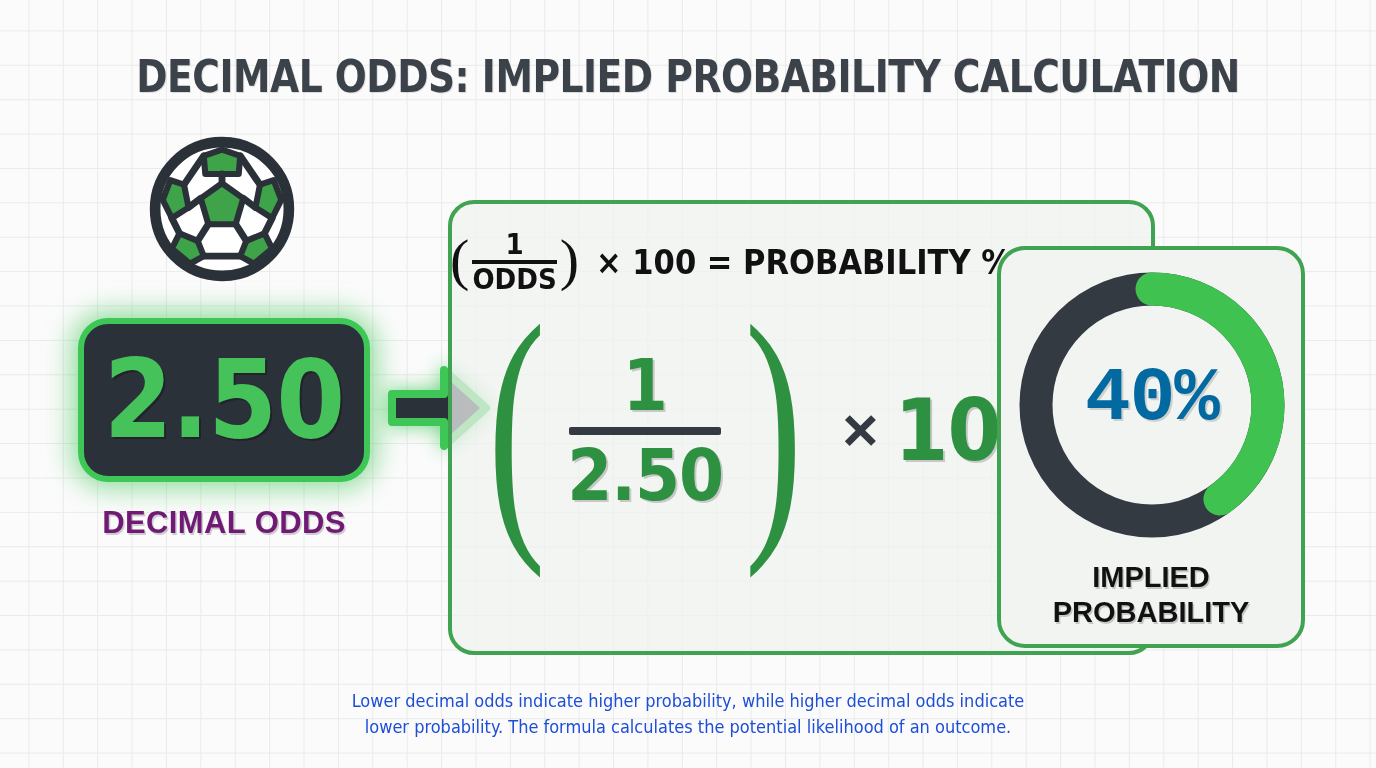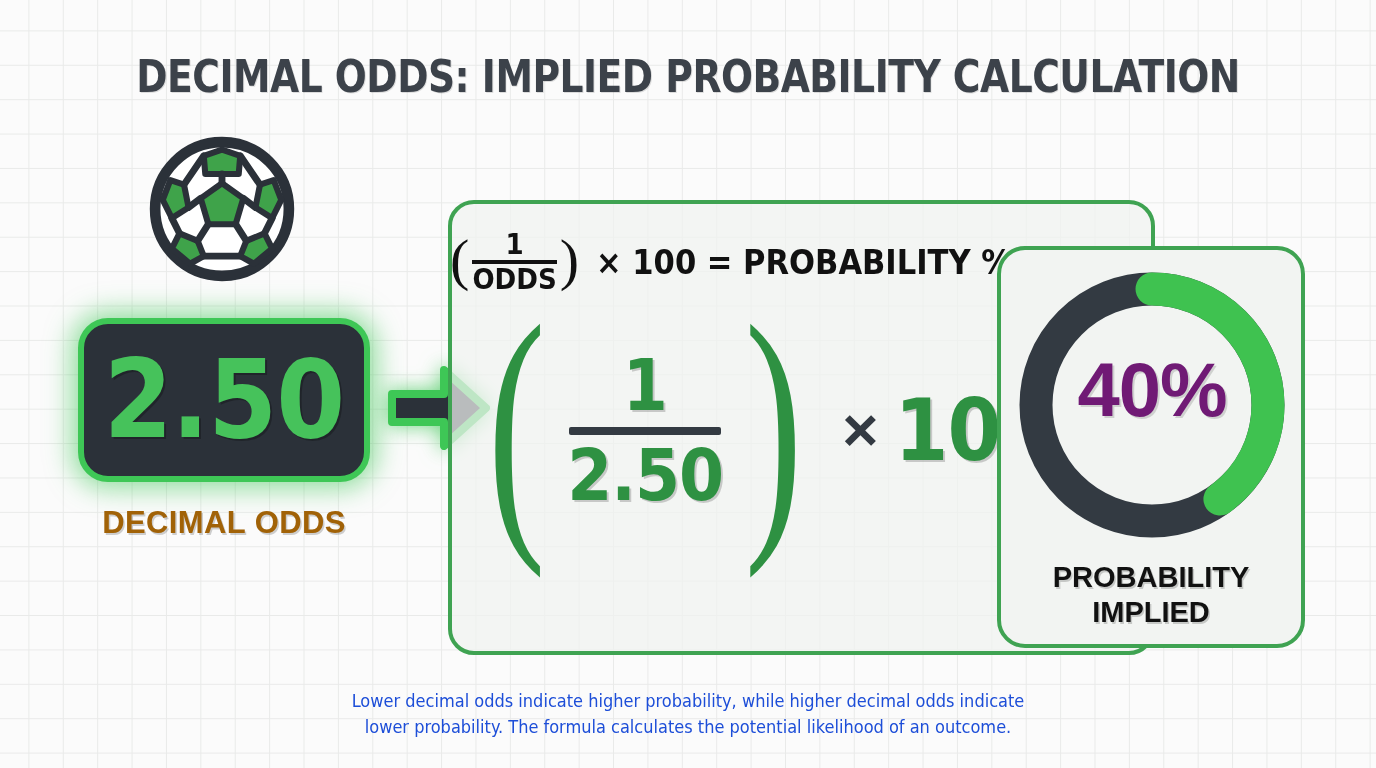--- a/index.html
+++ b/index.html
@@ -49,21 +49,21 @@
   }
   #odds-value{
     font-family:"Liberation Sans Narrow","DejaVu Sans Condensed","Liberation Sans",sans-serif;
     font-weight:bold;font-size:108px;color:#46c25b;
     letter-spacing:-1px;line-height:1;
     transform:scaleX(1.02);
     text-shadow:2px 2px 0 rgba(0,0,0,.25);
   }
   #odds-label{
     position:absolute;left:78px;top:505px;width:292px;text-align:center;
-    font-weight:bold;font-size:31px;color:#a16207;letter-spacing:.4px;
+    font-weight:bold;font-size:31px;color:#701a75;letter-spacing:.4px;
     text-shadow:1.5px 1.5px 0 rgba(0,0,0,.18);
   }
 
   
   #arrow{position:absolute;left:386px;top:358px;width:106px;height:100px;
     filter:drop-shadow(0 0 10px rgba(62,199,86,.75));}
 
   
   #formula-panel{
     position:absolute;left:448px;top:200px;width:707px;height:455px;
@@ -117,24 +117,24 @@
   
   #result-card{
     position:absolute;left:997px;top:246px;width:308px;height:402px;
     border:4px solid #3fa352;
     border-radius:28px;
     background:#f2f4f2;
     box-sizing:border-box;
   }
   #donut{position:absolute;left:1019px;top:272px;width:266px;height:266px;}
   #donut-value{
-    position:absolute;left:1019px;top:256px;width:266px;height:266px;
+    position:absolute;left:1019px;top:266px;width:266px;height:266px;
     display:flex;align-items:center;justify-content:center;
-    font-family:Liberation Sans, sans-serif;
-    font-weight:bold;font-size:76px;color:#701a75;letter-spacing:-1px;
+    font-family:Liberation Mono, monospace;
+    font-weight:bold;font-size:76px;color:#0369a1;letter-spacing:-1px;
     text-shadow:2px 2px 0 rgba(0,0,0,.14);
   }
   #result-label{
     position:absolute;left:1001px;top:560px;width:300px;text-align:center;
     font-weight:bold;font-size:29px;color:#111;line-height:1.22;
     text-shadow:1.5px 1.5px 0 rgba(0,0,0,.18);
   }
 
   
   #footer{
@@ -220,17 +220,17 @@
 
 <div id="result-card"></div>
 <div id="donut">
   <svg width="266" height="266" viewBox="0 0 266 266">
     <circle cx="133" cy="133" r="116" fill="none" stroke="#333a42" stroke-width="33"></circle>
     <circle id="donut-arc" cx="133" cy="133" r="116" fill="none" stroke="#3fc250" stroke-width="33" stroke-linecap="round" transform="rotate(-90 133 133)" stroke-dasharray="291.5397982531328 437.30969737969923"></circle>
   </svg>
 </div>
 <div id="donut-value">40%</div>
 <div id="result-label">
+  <div>IMPLIED</div>
   <div>PROBABILITY</div>
-  <div>IMPLIED</div>
 </div>
 
 <div id="footer">Lower decimal odds indicate higher probability, while higher decimal odds indicate lower probability. The formula calculates the potential likelihood of an outcome.</div>
 
 </body></html>

